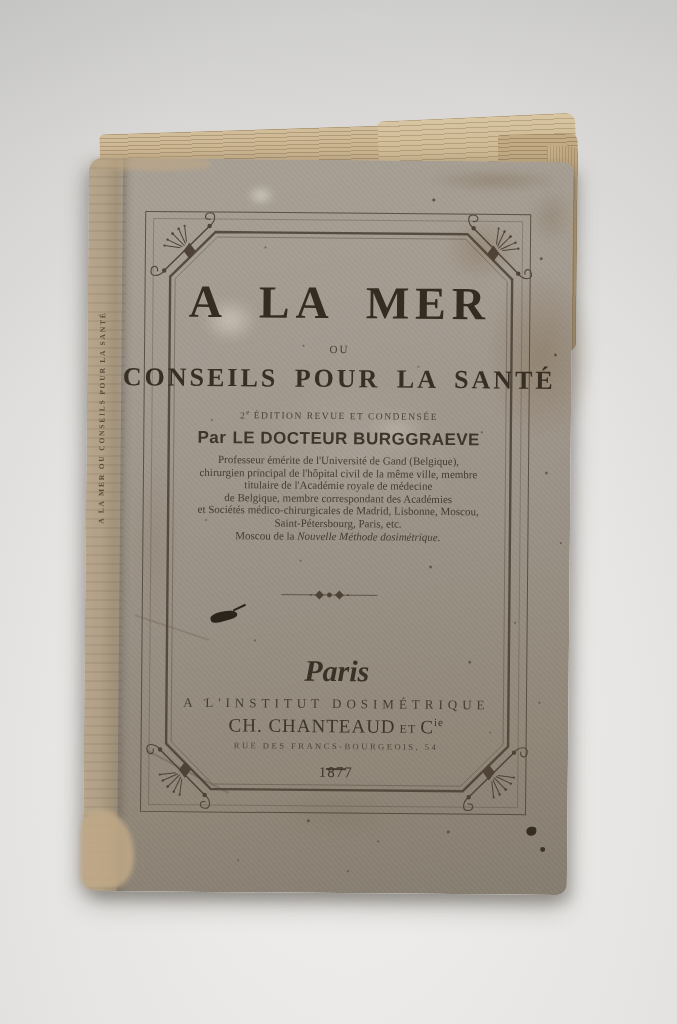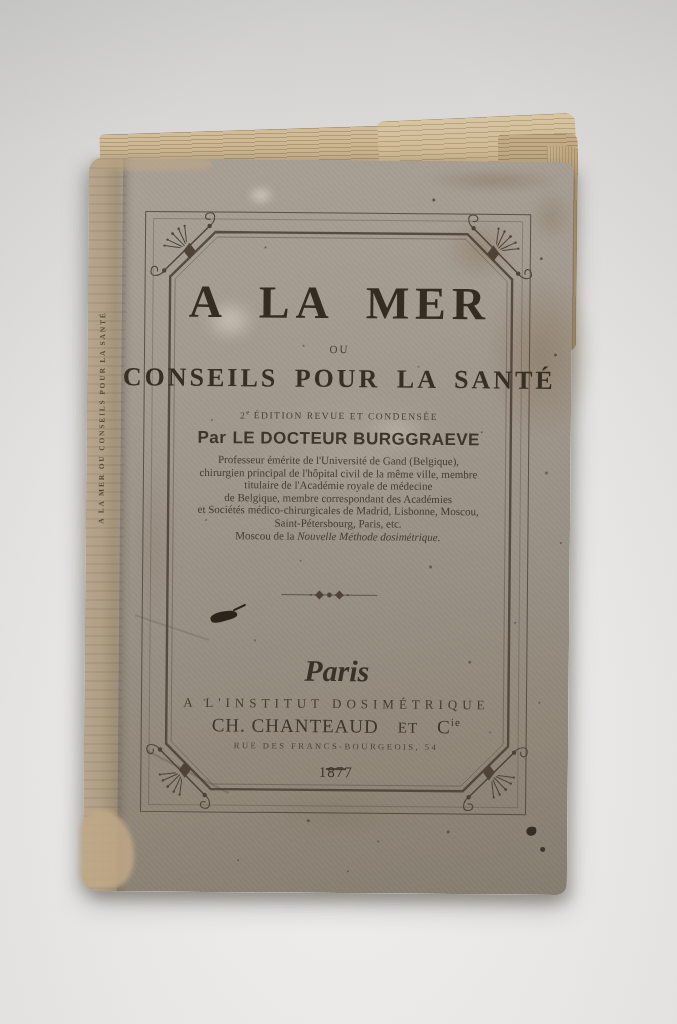--- a/index.html
+++ b/index.html
@@ -127,21 +127,21 @@
   .edition .r{margin-left:3px;}
   .edition sup{font-size:7px;}
   .byline{top:269px;font-family:"Liberation Sans",sans-serif;font-size:17px;font-weight:700;
     letter-spacing:0.5px;color:#3d342a;}
   .byline .nm{margin-left:6px;}
   .creds{top:294px;font-size:11px;line-height:12.6px;color:rgba(58,48,38,0.88);}
   .creds i{font-style:italic;}
   .paris{top:494px;font-size:30px;font-weight:700;font-style:italic;color:#3a3126;}
   .institut{top:536px;font-size:13px;letter-spacing:5px;color:#453b2f;}
   .chanteaud{top:555px;font-size:19px;color:#3e352a;letter-spacing:1px;}
-  .chanteaud .et{font-size:15px;margin:0 19px;}
+  .chanteaud .et{font-size:12px;margin:0 4px;}
   .chanteaud sup{font-size:11px;text-align:center;}
   .address{top:581px;font-size:8.5px;letter-spacing:2.5px;color:rgba(62,52,41,0.85);}
   .dashrule{top:596px;}
   .dashrule span{display:inline-block;width:20px;height:1.6px;background:#4a4034;}
   .year{top:604px;font-size:15px;letter-spacing:1px;color:#3e352a;}
   .frame{left:0;top:0;}
 </style>
 </head>
 <body>
 

